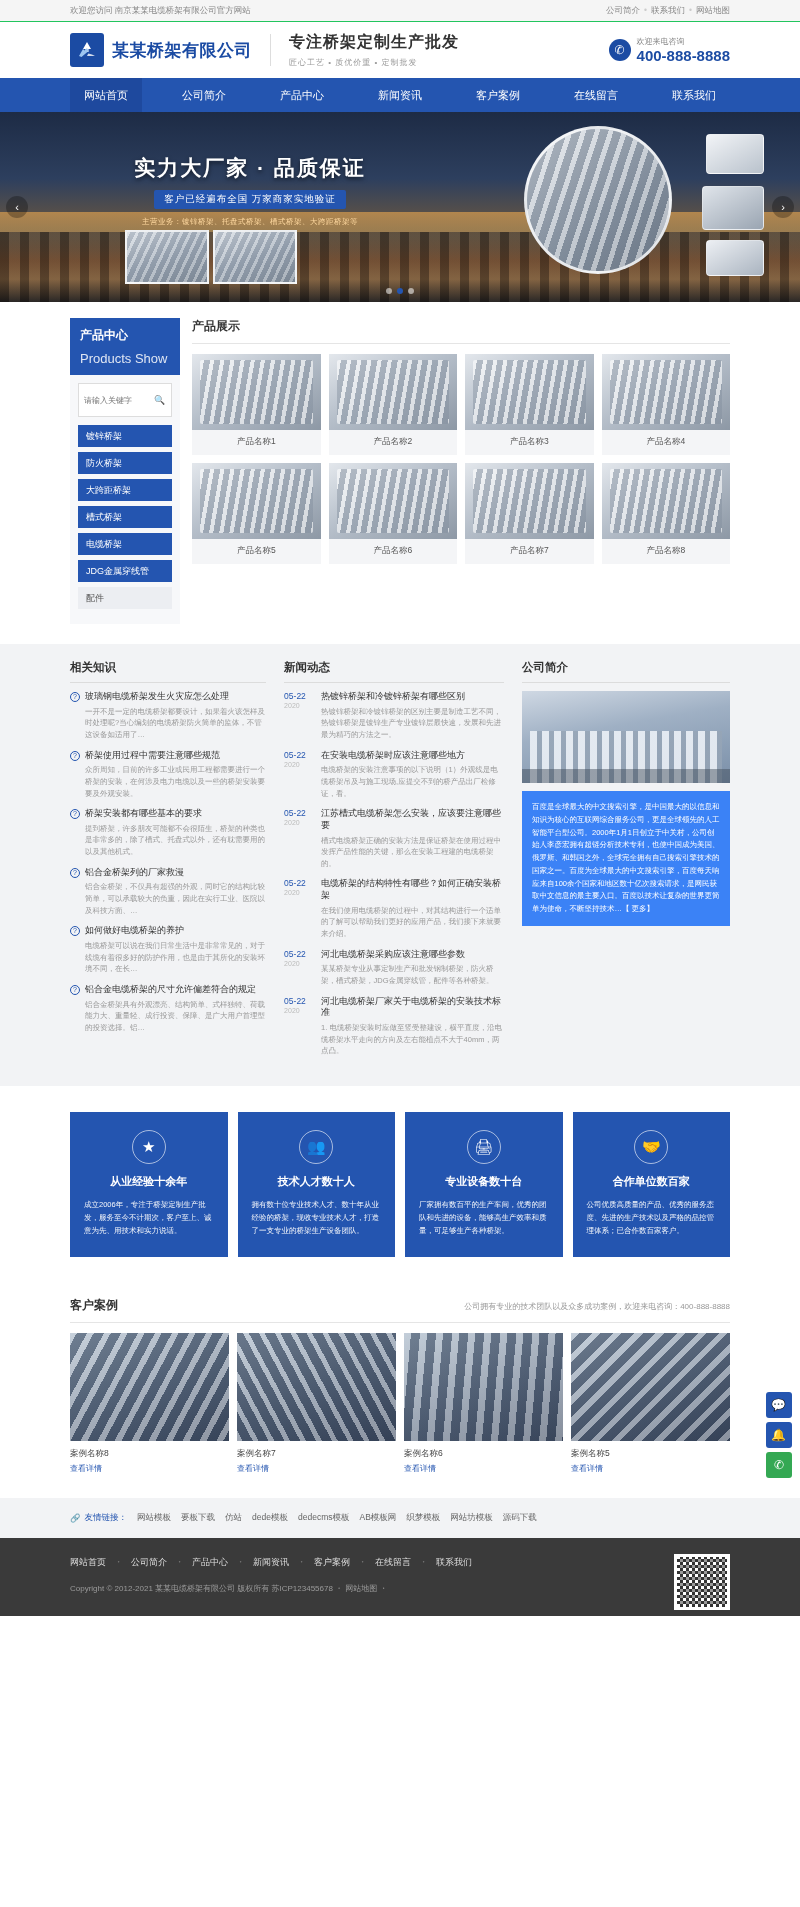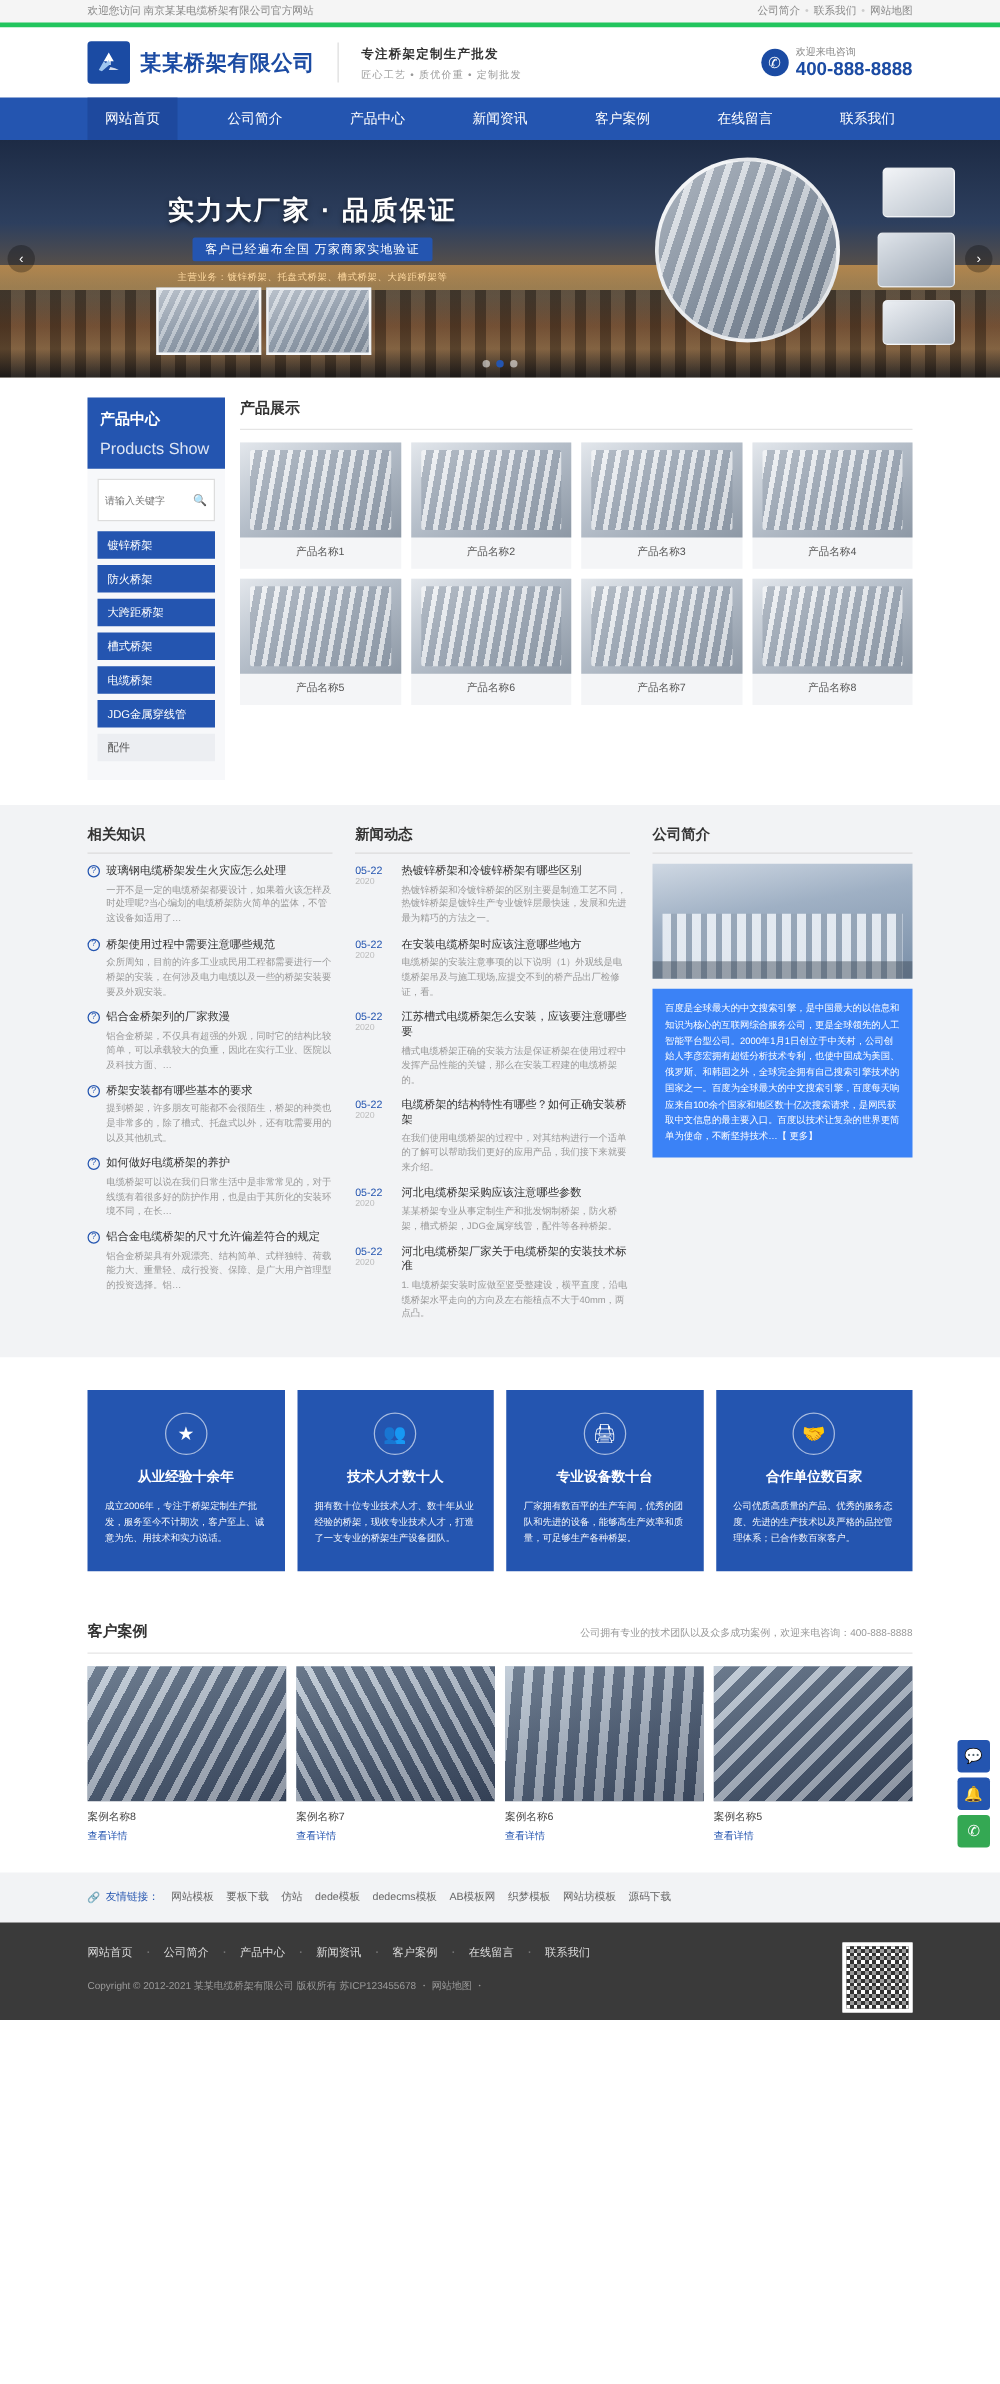--- a/index.html
+++ b/index.html
@@ -8,21 +8,21 @@
     font-family: "Liberation Sans", sans-serif;
     background: #ffffff;
     color: #333;
     font-size: 12px;
   }
   .inner { width: 660px; margin: 0 auto; }
 
   
   .topbar {
     background: #f5f5f5;
-    border-bottom: 4px solid #22c55e;
+    border-bottom: 1px solid #22c55e;
     height: 22px;
     display: flex;
     align-items: center;
     font-size: 8.5px;
     color: #888;
   }
   .topbar .inner { display: flex; justify-content: space-between; width: 660px; }
   .topbar-links { display: flex; gap: 4px; }
   .topbar-links span { color: #888; }
   .topbar-links .sep { color: #ccc; }
@@ -34,21 +34,21 @@
   .logo-mark {
     width: 34px; height: 34px;
     background: #1b4ba3;
     border-radius: 3px;
     position: relative;
     display: flex; align-items: center; justify-content: center;
   }
   .logo-mark svg { display: block; }
   .logo-name { font-size: 17px; font-weight: bold; color: #1b4ba3; letter-spacing: 0.5px; }
   .logo-div { width: 1px; height: 32px; background: #ddd; margin: 0 10px; }
-  .slogan-main { font-size: 10px; color: #333; font-weight: bold; letter-spacing: 1px; }
+  .slogan-main { font-size: 16px; color: #333; font-weight: bold; letter-spacing: 1px; }
   .slogan-sub { font-size: 8px; color: #999; margin-top: 4px; letter-spacing: 1px; }
   .phone-area { display: flex; align-items: center; gap: 6px; }
   .phone-ic {
     width: 22px; height: 22px; border-radius: 50%;
     background: #1b4ba3; color: #fff;
     display: flex; align-items: center; justify-content: center;
     font-size: 12px;
   }
   .phone-txt .l1 { font-size: 8px; color: #888; }
   .phone-txt .l2 { font-size: 15px; color: #1b4ba3; font-weight: bold; }
@@ -436,30 +436,30 @@
       <div class="know-item">
         <div class="know-q">
             <span class="qm">?</span>
           <span class="qt">桥架使用过程中需要注意哪些规范</span>
           </div>
         <div class="know-a">众所周知，目前的许多工业或民用工程都需要进行一个桥架的安装，在何涉及电力电缆以及一些的桥架安装要要及外观安装。</div>
       </div>
       <div class="know-item">
         <div class="know-q">
             <span class="qm">?</span>
+          <span class="qt">桥架安装都有哪些基本的要求</span>
+          </div>
+        <div class="know-a">提到桥架，许多朋友可能都不会很陌生，桥架的种类也是非常多的，除了槽式、托盘式以外，还有耽需要用的以及其他机式。</div>
+      </div>
+      <div class="know-item">
+        <div class="know-q">
+            <span class="qm">?</span>
           <span class="qt">铝合金桥架列的厂家救漫</span>
           </div>
         <div class="know-a">铝合金桥架，不仅具有超强的外观，同时它的结构比较简单，可以承载较大的负重，因此在实行工业、医院以及科技方面、…</div>
-      </div>
-      <div class="know-item">
-        <div class="know-q">
-            <span class="qm">?</span>
-          <span class="qt">桥架安装都有哪些基本的要求</span>
-          </div>
-        <div class="know-a">提到桥架，许多朋友可能都不会很陌生，桥架的种类也是非常多的，除了槽式、托盘式以外，还有耽需要用的以及其他机式。</div>
       </div>
       <div class="know-item">
         <div class="know-q">
             <span class="qm">?</span>
           <span class="qt">如何做好电缆桥架的养护</span>
           </div>
         <div class="know-a">电缆桥架可以说在我们日常生活中是非常常见的，对于线缆有着很多好的防护作用，也是由于其所化的安装环境不同，在长…</div>
       </div>
       <div class="know-item">
         <div class="know-q">

